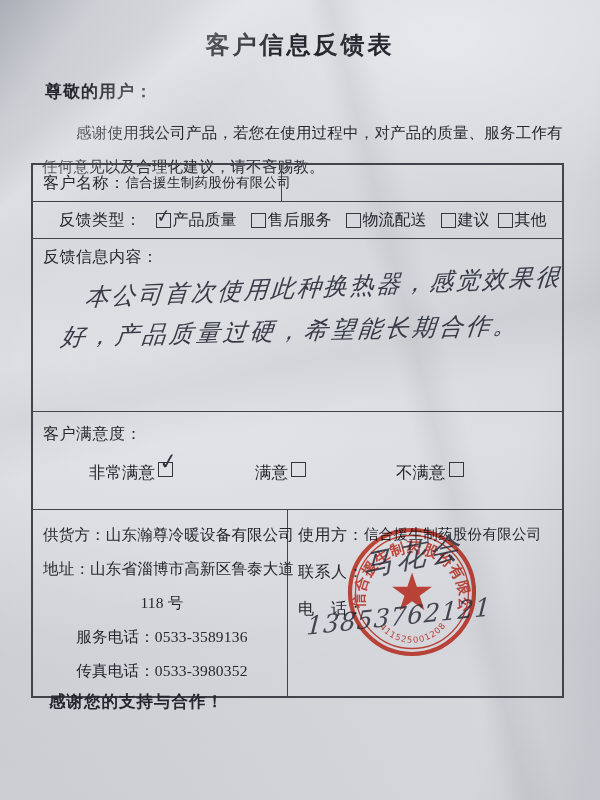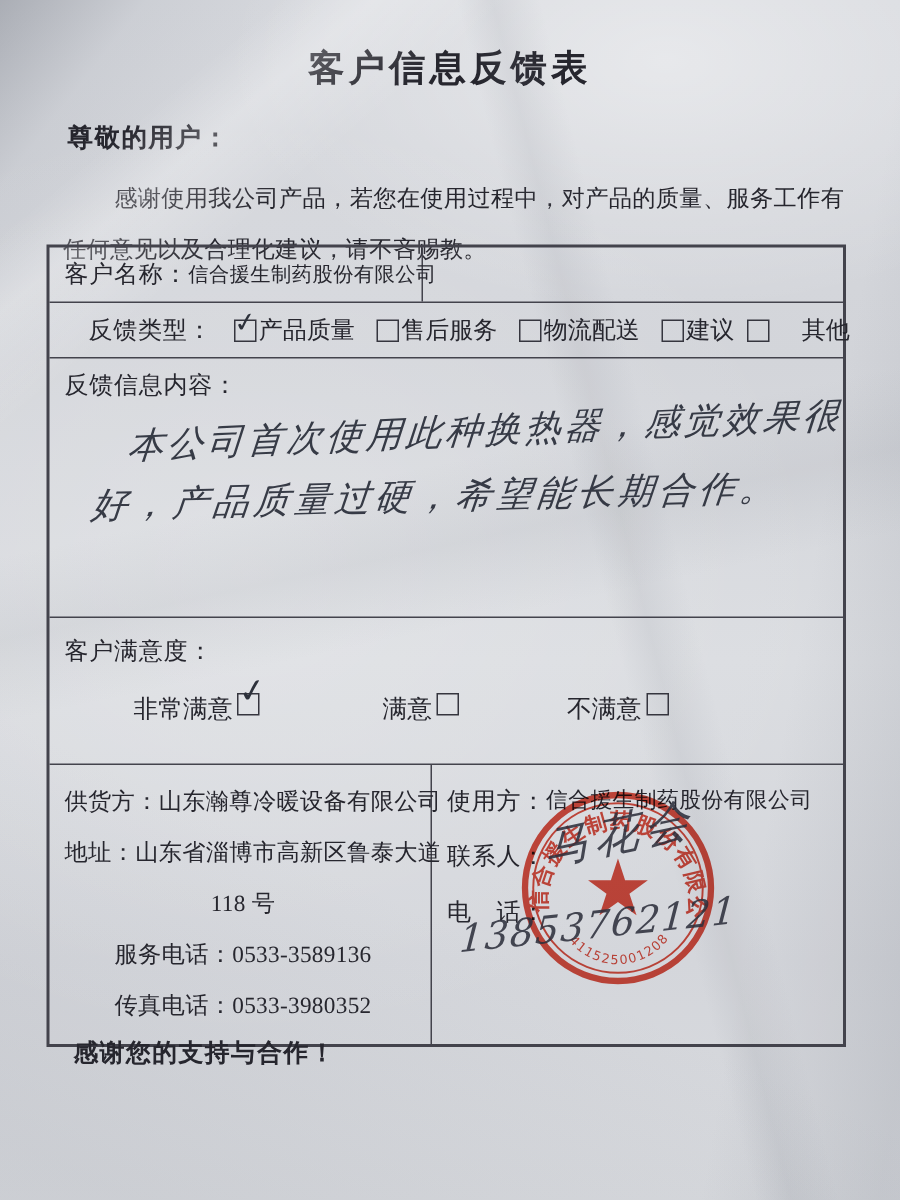--- a/index.html
+++ b/index.html
@@ -38,21 +38,21 @@
   .tick.big{font-size:22px;top:-14px;left:0;}
   .r3{height:173px;padding:8px 10px;}
   .r3 .lbl{display:block;}
   .handwriting{font-style:italic;color:rgba(40,44,56,.92);font-family:"DejaVu Serif",serif;white-space:nowrap;}
   .hw-line1{position:absolute;left:52px;top:32px;font-size:24px;letter-spacing:2.5px;transform:rotate(-2.5deg) skewX(-7deg);}
   .hw-line2{position:absolute;left:28px;top:76px;font-size:24px;letter-spacing:3px;transform:rotate(-1.5deg) skewX(-7deg);}
   .r4{height:98px;padding:12px 10px 0 10px;}
   .sat-opts{display:flex;margin-top:17px;}
   .sat-opt{display:inline-flex;align-items:flex-start;font-size:16.5px;white-space:nowrap;}
   .sat-opt .box{margin:0 0 0 3px;}
-  .m1{margin-left:46px;} .m2{margin-left:82px;} .m3{margin-left:72px;}
+  .m1{margin-left:46px;} .m2{margin-left:82px;} .m3{margin-left:90px;}
   .r5{display:flex;min-height:177px;}
   .c-sup{width:255px;border-right:1.5px solid #43434c;box-sizing:border-box;padding:8px 6px 8px 10px;text-align:center;}
   .c-sup .line{font-size:15.5px;line-height:34px;white-space:nowrap;letter-spacing:.2px;}
   .c-use{flex:1;position:relative;padding:6px 6px 6px 10px;}
   .c-use .line{font-size:15.5px;line-height:37px;white-space:nowrap;display:flex;align-items:flex-end;}
   .stamp{position:absolute;left:58px;top:16px;width:132px;height:132px;mix-blend-mode:multiply;opacity:.9;}
   .hw-name{position:absolute;left:74px;top:26px;font-size:30px;letter-spacing:4px;transform:rotate(-12deg) skewX(-8deg);color:rgba(45,48,60,.88);}
   .hw-phone{position:absolute;left:18px;top:92px;font-size:25px;letter-spacing:1px;transform:rotate(-6deg) skewX(-10deg);color:rgba(45,48,60,.88);}
   .closing{position:absolute;left:49px;top:691px;font-size:16.5px;font-weight:700;letter-spacing:1px;}
 </style>
@@ -88,21 +88,21 @@
         <span>售后服务</span>
       </span>
       <span class="opt">
         <span class="box"></span>
         <span>物流配送</span>
       </span>
       <span class="opt">
         <span class="box"></span>
         <span>建议</span>
       </span>
-      <span class="opt" style="margin-left:8px;gap:20px;">
+      <span class="opt" style="margin-left:8px;">
         <span class="box"></span>
         <span>其他</span>
       </span>
     </div>
 
     <div class="row r3">
       <span class="lbl">反馈信息内容：</span>
       <span class="handwriting hw-line1">本公司首次使用此种换热器，感觉效果很</span>
       <span class="handwriting hw-line2">好，产品质量过硬，希望能长期合作。</span>
     </div>

